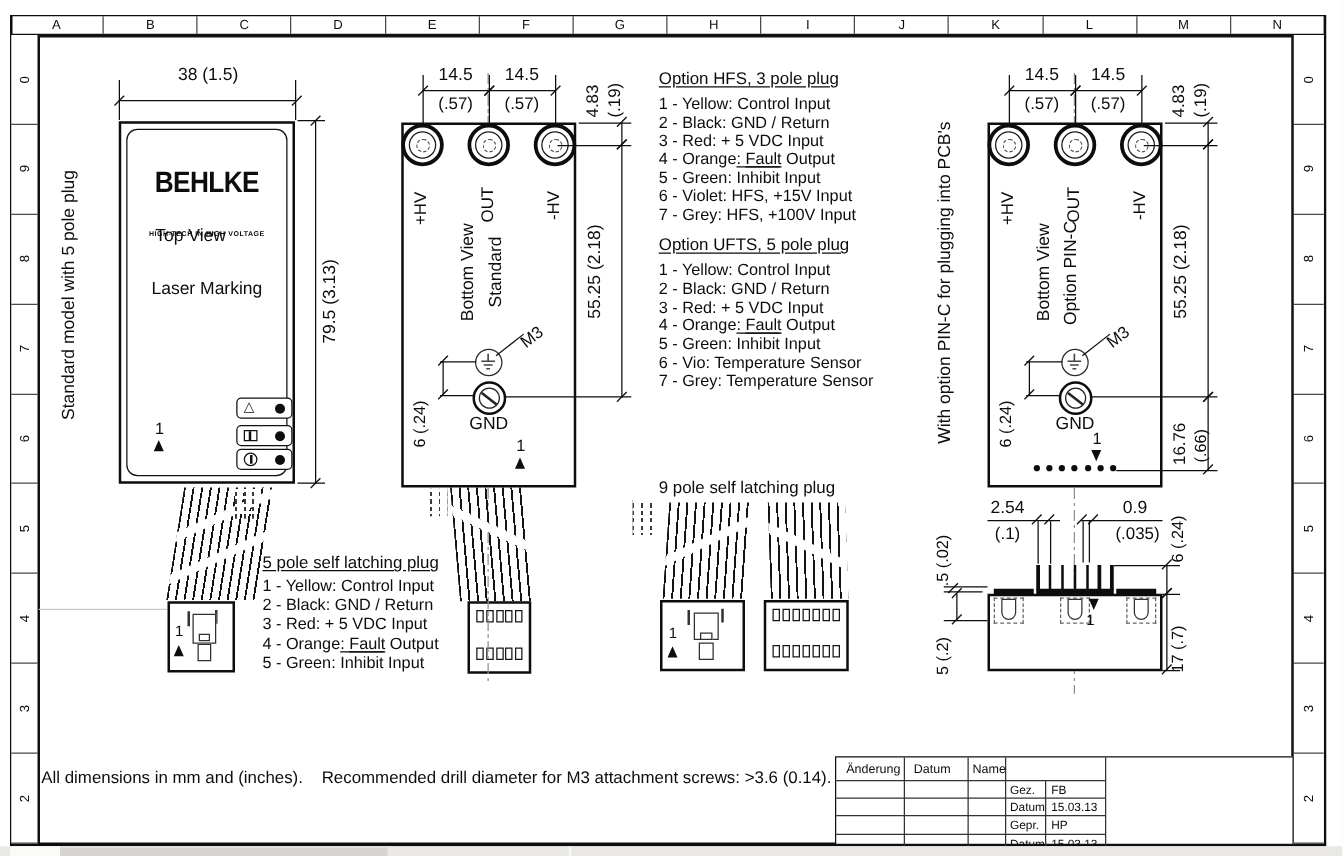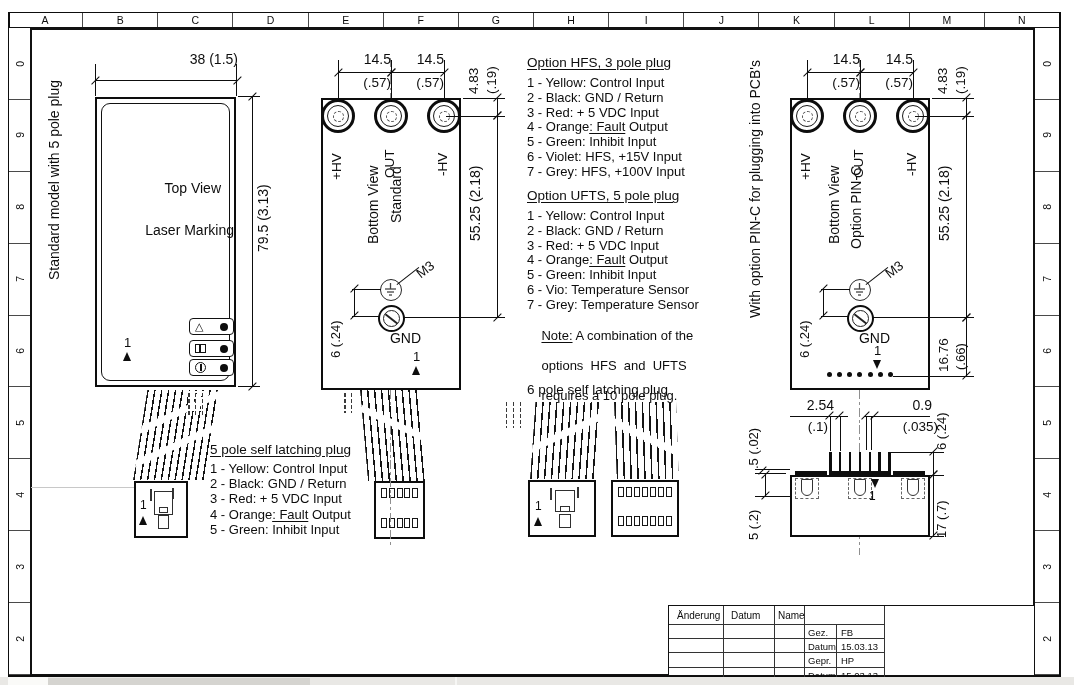--- a/index.html
+++ b/index.html
@@ -2,21 +2,21 @@
 <html><head>
 <meta charset="utf-8">
 <style>
 *{box-sizing:border-box;margin:0;padding:0}
 body{margin:0;background:#f4f3f1}
 #sheet{position:relative;width:1074px;height:685px;background:#fff;overflow:hidden;
  font-family:"Liberation Sans","DejaVu Sans",sans-serif;color:#0d0d0d}
 .a{position:absolute}
 .t{position:absolute;font-size:13px;line-height:1.12;color:#0d0d0d;white-space:pre}
 .f14{font-size:14px}.f13{font-size:13.5px}.f12{font-size:12px}
-.ctr{text-align:right}
+.ctr{text-align:center}
 .u{text-decoration:underline;text-underline-offset:2px}
 .ol{text-decoration:overline}
 .v{writing-mode:vertical-rl;transform:rotate(180deg)}
 .ln{position:absolute;background:#0d0d0d}
 .lng{position:absolute;background:#c8c8c8}
 .dimh{position:absolute;height:1.2px;background:#0d0d0d}
 .dimv{position:absolute;width:1.2px;background:#0d0d0d}
 .dimh::before,.dimh::after,.dimv::before,.dimv::after{content:"";position:absolute;width:11px;height:1.2px;background:#0d0d0d;transform:rotate(-45deg)}
 .dimh::before{left:-5.5px;top:0}.dimh::after{right:-5.5px;top:0}
 .dimv::before{top:-.6px;left:-4.9px}.dimv::after{bottom:-.6px;left:-4.9px}
@@ -160,20 +160,24 @@
   <div class="ln" style="left:236px;top:64px;width:1px;height:32px"></div>
   <div class="dimh" style="left:95px;top:80px;width:142px"></div>
   <div class="ln" style="left:238px;top:96px;width:22px;height:1px"></div>
   <div class="ln" style="left:238px;top:386px;width:22px;height:1px"></div>
   <div class="dimv" style="left:252px;top:97px;height:290px"></div>
   <div class="t f14 v ctr" style="left:256px;top:184px;width:17px;height:115px">79.5 (3.13)</div>
 
   <div class="bx" style="left:95px;top:97px;width:141px;height:290px">
     <div class="inrd"></div>
   </div>
+  <div class="t ctr" style="left:97px;top:107px;width:137px">
+    <div class="logo">BEHLKE</div>
+    <div class="logosub">HIGH-TECH IN HIGH VOLTAGE</div>
+  </div>
   <div class="t f14 ctr" style="left:84px;top:181px;width:137px">Top View</div>
   <div class="t f14 ctr" style="left:97px;top:223px;width:137px">Laser Marking</div>
   <div class="ind" style="left:189px;top:318px">
     <span class="tri">△</span>
       <span class="dot"></span>
   </div>
   <div class="ind" style="left:189px;top:340px">
     <span class="ic2"></span>
       <span class="dot"></span>
   </div>
@@ -269,26 +273,21 @@
 
   <div class="wires" style="left:360px;top:390px;width:58px;height:91px;transform:skewX(5deg);transform-origin:top">
     <div class="cut cutb" style="top:32%"></div>
   </div>
   <div class="stub" style="left:344px;top:391px;width:14px;height:22px"></div>
 
   <div class="t f13 u" style="left:527px;top:55px">Option HFS, 3 pole plug</div>
   <div class="list" style="left:527px;top:76px"><div class="li">1 - Yellow: Control Input</div><div class="li">2 - Black: GND / Return</div><div class="li">3 - Red: + 5 VDC Input</div><div class="li">4 - Orange: <span class="u">Fault</span> Output</div><div class="li">5 - Green: <span class="ol">Inhibit</span> Input</div><div class="li">6 - Violet: HFS, +15V Input</div><div class="li">7 - Grey: HFS, +100V Input</div></div>
   <div class="t f13 u" style="left:527px;top:188px">Option UFTS, 5 pole plug</div>
   <div class="list" style="left:527px;top:209px"><div class="li">1 - Yellow: Control Input</div><div class="li">2 - Black: GND / Return</div><div class="li">3 - Red: + 5 VDC Input</div><div class="li">4 - Orange: <span class="u">Fault</span> Output</div><div class="li">5 - Green: <span class="ol">Inhibit</span> Input</div><div class="li">6 - Vio: Temperature Sensor</div><div class="li">7 - Grey: Temperature Sensor</div></div>
-  <div class="t" style="left:527px;top:313px;line-height:15px">
-    <span class="u">Note:</span><span> A combination of the</span><br>
-    <span>options  HFS  and  UFTS</span><br>
-    <span>requires a 10 pole plug.</span>
-  </div>
-  <div class="t f13" style="left:527px;top:382px">6 pole self latching plug</div>
+  <div class="t f13" style="left:527px;top:382px">9 pole self latching plug</div>
 
   <div class="stub" style="left:506px;top:400px;width:18px;height:28px"></div>
   <div class="wires" style="left:530px;top:402px;width:64px;height:77px;transform:skewX(-4deg);transform-origin:bottom">
     <div class="cut" style="top:36%"></div>
   </div>
   <div class="bx" style="left:528px;top:480px;width:68px;height:57px">
     <div class="ln" style="left:20px;top:6px;width:2px;height:12px;background:#333"></div>
     <div class="ln" style="left:47px;top:5px;width:2px;height:11px;background:#333"></div>
     <div class="pl" style="left:25px;top:8px;width:20px;height:22px"></div>
     <div class="pl" style="left:30px;top:24px;width:10px;height:6px;border-width:1px"></div>
@@ -427,20 +426,21 @@
   <div class="dimv" style="left:765px;top:475px;height:21px"></div>
   <div class="ln" style="left:755px;top:496px;width:35px;height:1px"></div>
   <div class="t v" style="left:935px;top:402px;width:16px;height:48px">6 (.24)</div>
   <div class="dimv" style="left:933px;top:452px;height:23px"></div>
   <div class="ln" style="left:891px;top:452px;width:53px;height:1px"></div>
   <div class="t v" style="left:935px;top:486px;width:16px;height:52px">17 (.7)</div>
   <div class="dimv" style="left:933px;top:475px;height:61px"></div>
   <div class="ln" style="left:930px;top:474.5px;width:14px;height:1px"></div>
   <div class="ln" style="left:930px;top:535.5px;width:14px;height:1px"></div>
 
+  <div class="t f13" style="left:33px;top:614px">All dimensions in mm and (inches).    Recommended drill diameter for M3 attachment screws: &gt;3.6 (0.14).</div>
 
   <div class="a" style="left:668px;top:605px;width:367px;height:71px;border:1.5px solid #111;background:#fff">
     <div class="ln" style="left:54px;top:0;width:1px;height:71px;background:#333"></div>
     <div class="ln" style="left:105px;top:0;width:1px;height:71px;background:#333"></div>
     <div class="ln" style="left:135px;top:0;width:1px;height:71px;background:#333"></div>
     <div class="ln" style="left:167px;top:18px;width:1px;height:53px;background:#333"></div>
     <div class="ln" style="left:215px;top:0;width:1px;height:71px;background:#333"></div>
     <div class="ln" style="left:0;top:18px;width:215px;height:1px;background:#333"></div>
     <div class="ln" style="left:0;top:32px;width:215px;height:1px;background:#333"></div>
     <div class="ln" style="left:0;top:46px;width:215px;height:1px;background:#333"></div>

